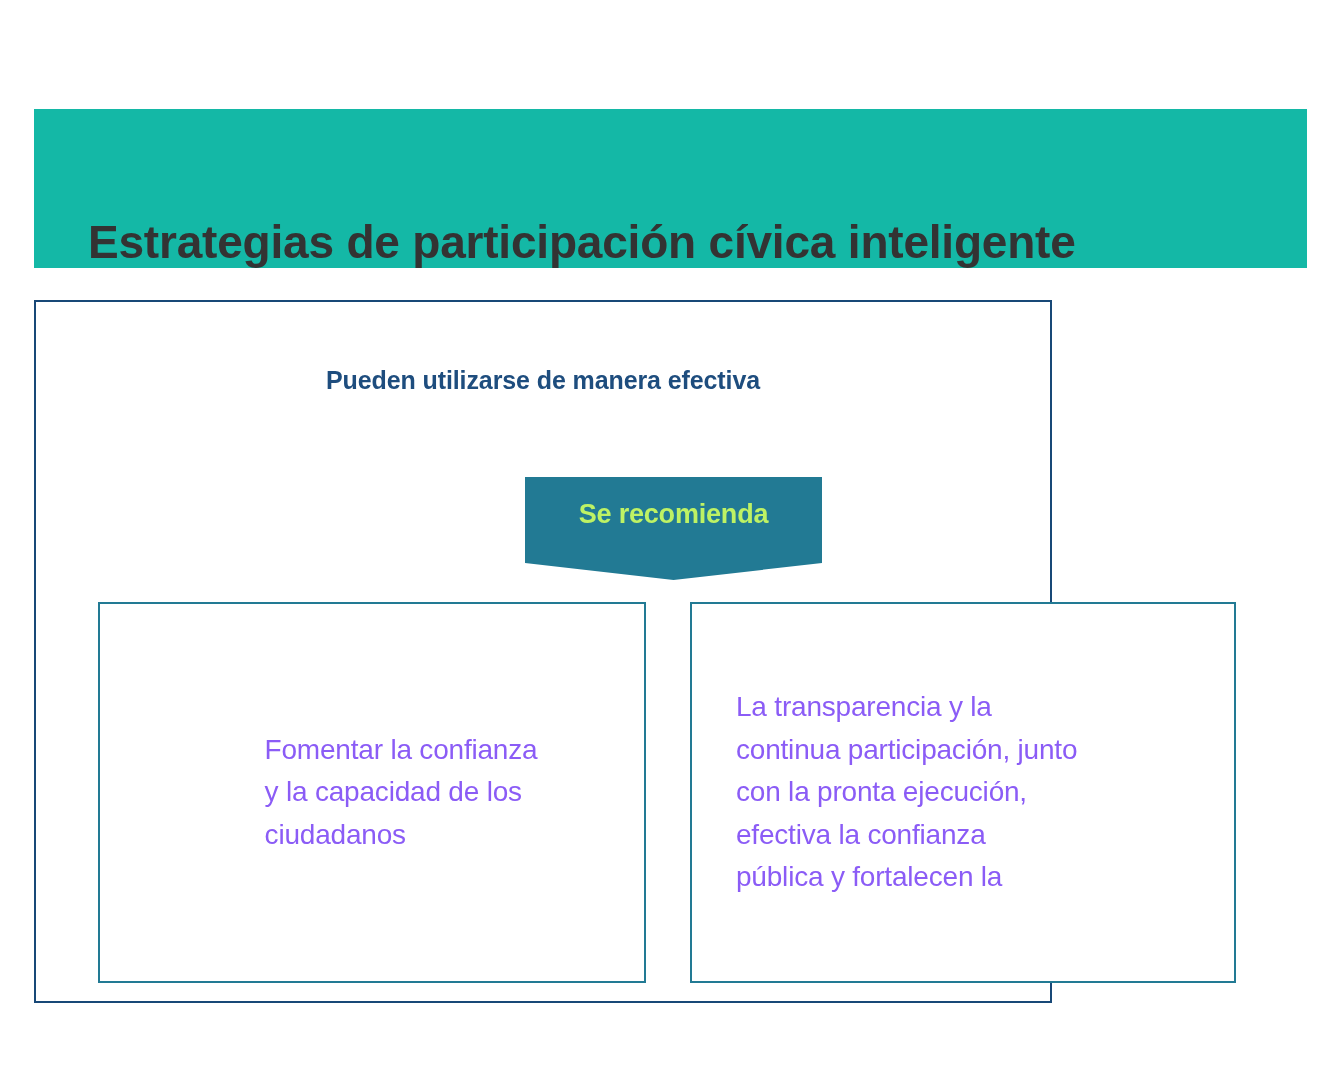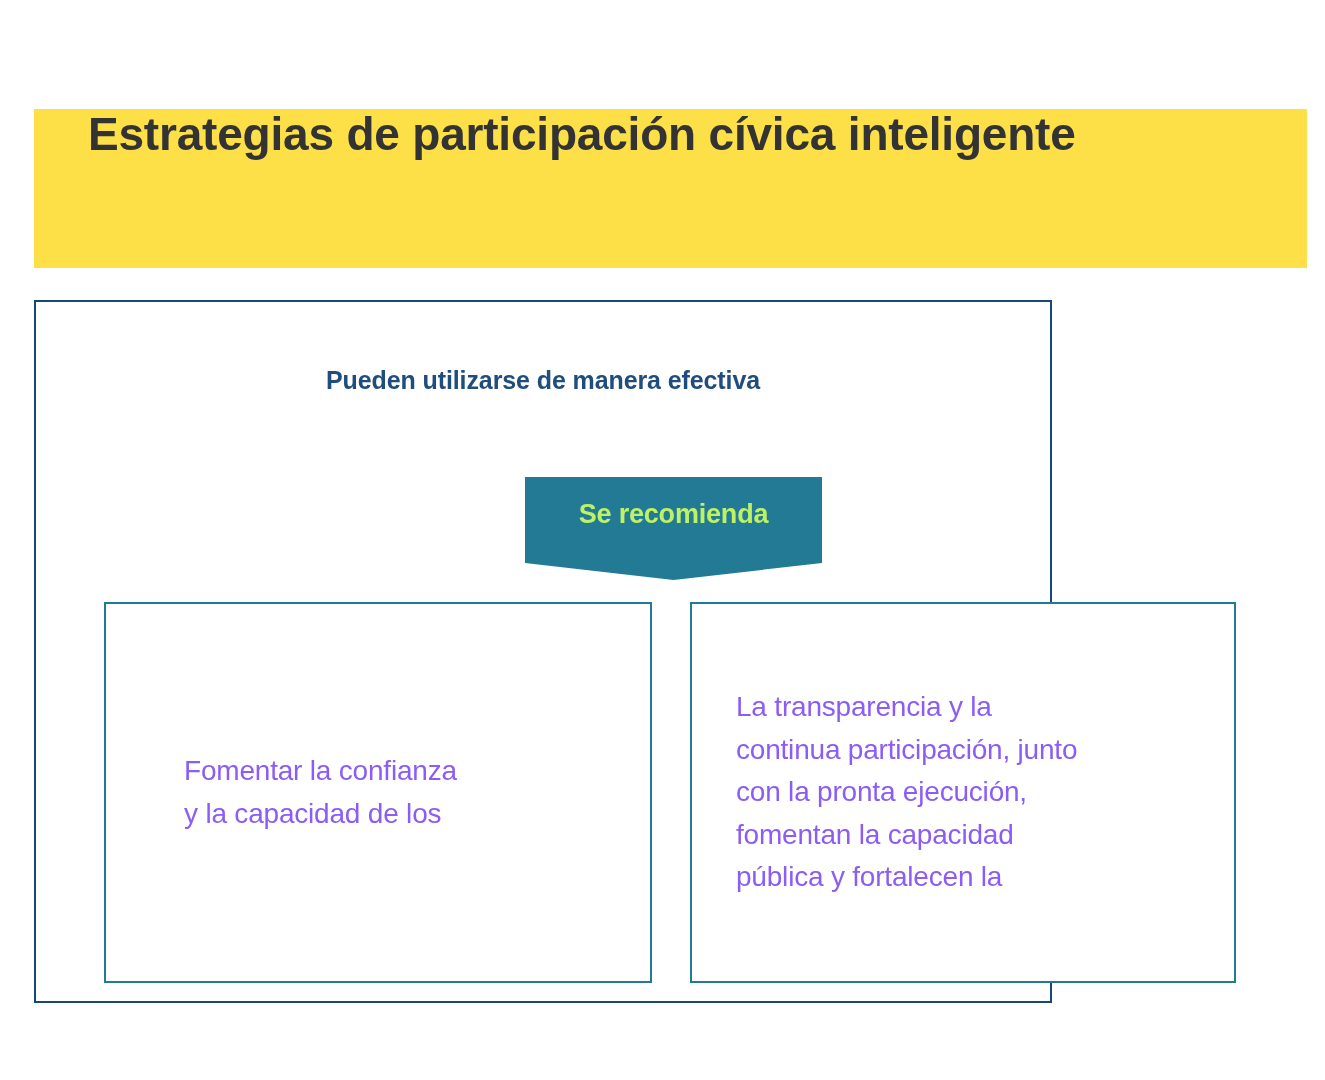--- a/index.html
+++ b/index.html
@@ -15,23 +15,23 @@
     overflow: hidden;
   }
 
   
   .header-banner {
     position: absolute;
     left: 34px;
     top: 109px;
     width: 1273px;
     height: 159px;
-    background: #fde047;
+    background: #14b8a6;
     display: flex;
-    align-items: flex-start;
+    align-items: flex-end;
   }
   .header-title {
     margin-left: 54px;
     font-size: 46px;
     font-weight: bold;
     color: #333333;
     letter-spacing: -0.2px;
     line-height: 1.1;
     white-space: nowrap;
   }
@@ -97,24 +97,25 @@
   }
   .card {
     position: absolute;
     border: 2px solid #227a94;
     box-sizing: border-box;
     background: #ffffff;
     display: flex;
     align-items: center;
   }
   .card-left {
-    left: 68px;
+    left: 62px;
     top: 300px;
     width: 548px;
     height: 381px;
+    justify-content: center;
   }
   .card-right {
     left: 654px;
     top: 300px;
     width: 546px;
     height: 381px;
   }
   .card-text {
     color: #8b5cf6;
     font-size: 28px;
@@ -150,27 +151,28 @@
   <div class="recommend-banner">
     <span class="recommend-label">Se recomienda</span>
   </div>
 
   <div class="cards-row">
 
     <div class="card card-left">
       <div class="card-text">
         <span class="line">Fomentar la confianza</span>
         <span class="line">y la capacidad de los</span>
+        <span class="line">ciudadanos</span>
       </div>
     </div>
 
     <div class="card card-right">
       <div class="card-text">
         <span class="line">La transparencia y la</span>
         <span class="line">continua participación, junto</span>
         <span class="line">con la pronta ejecución,</span>
-        <span class="line">fomentan la capacidad</span>
+        <span class="line">efectiva la confianza</span>
         <span class="line">pública y fortalecen la</span>
       </div>
     </div>
 
   </div>
 </div>
 
 </body></html>

